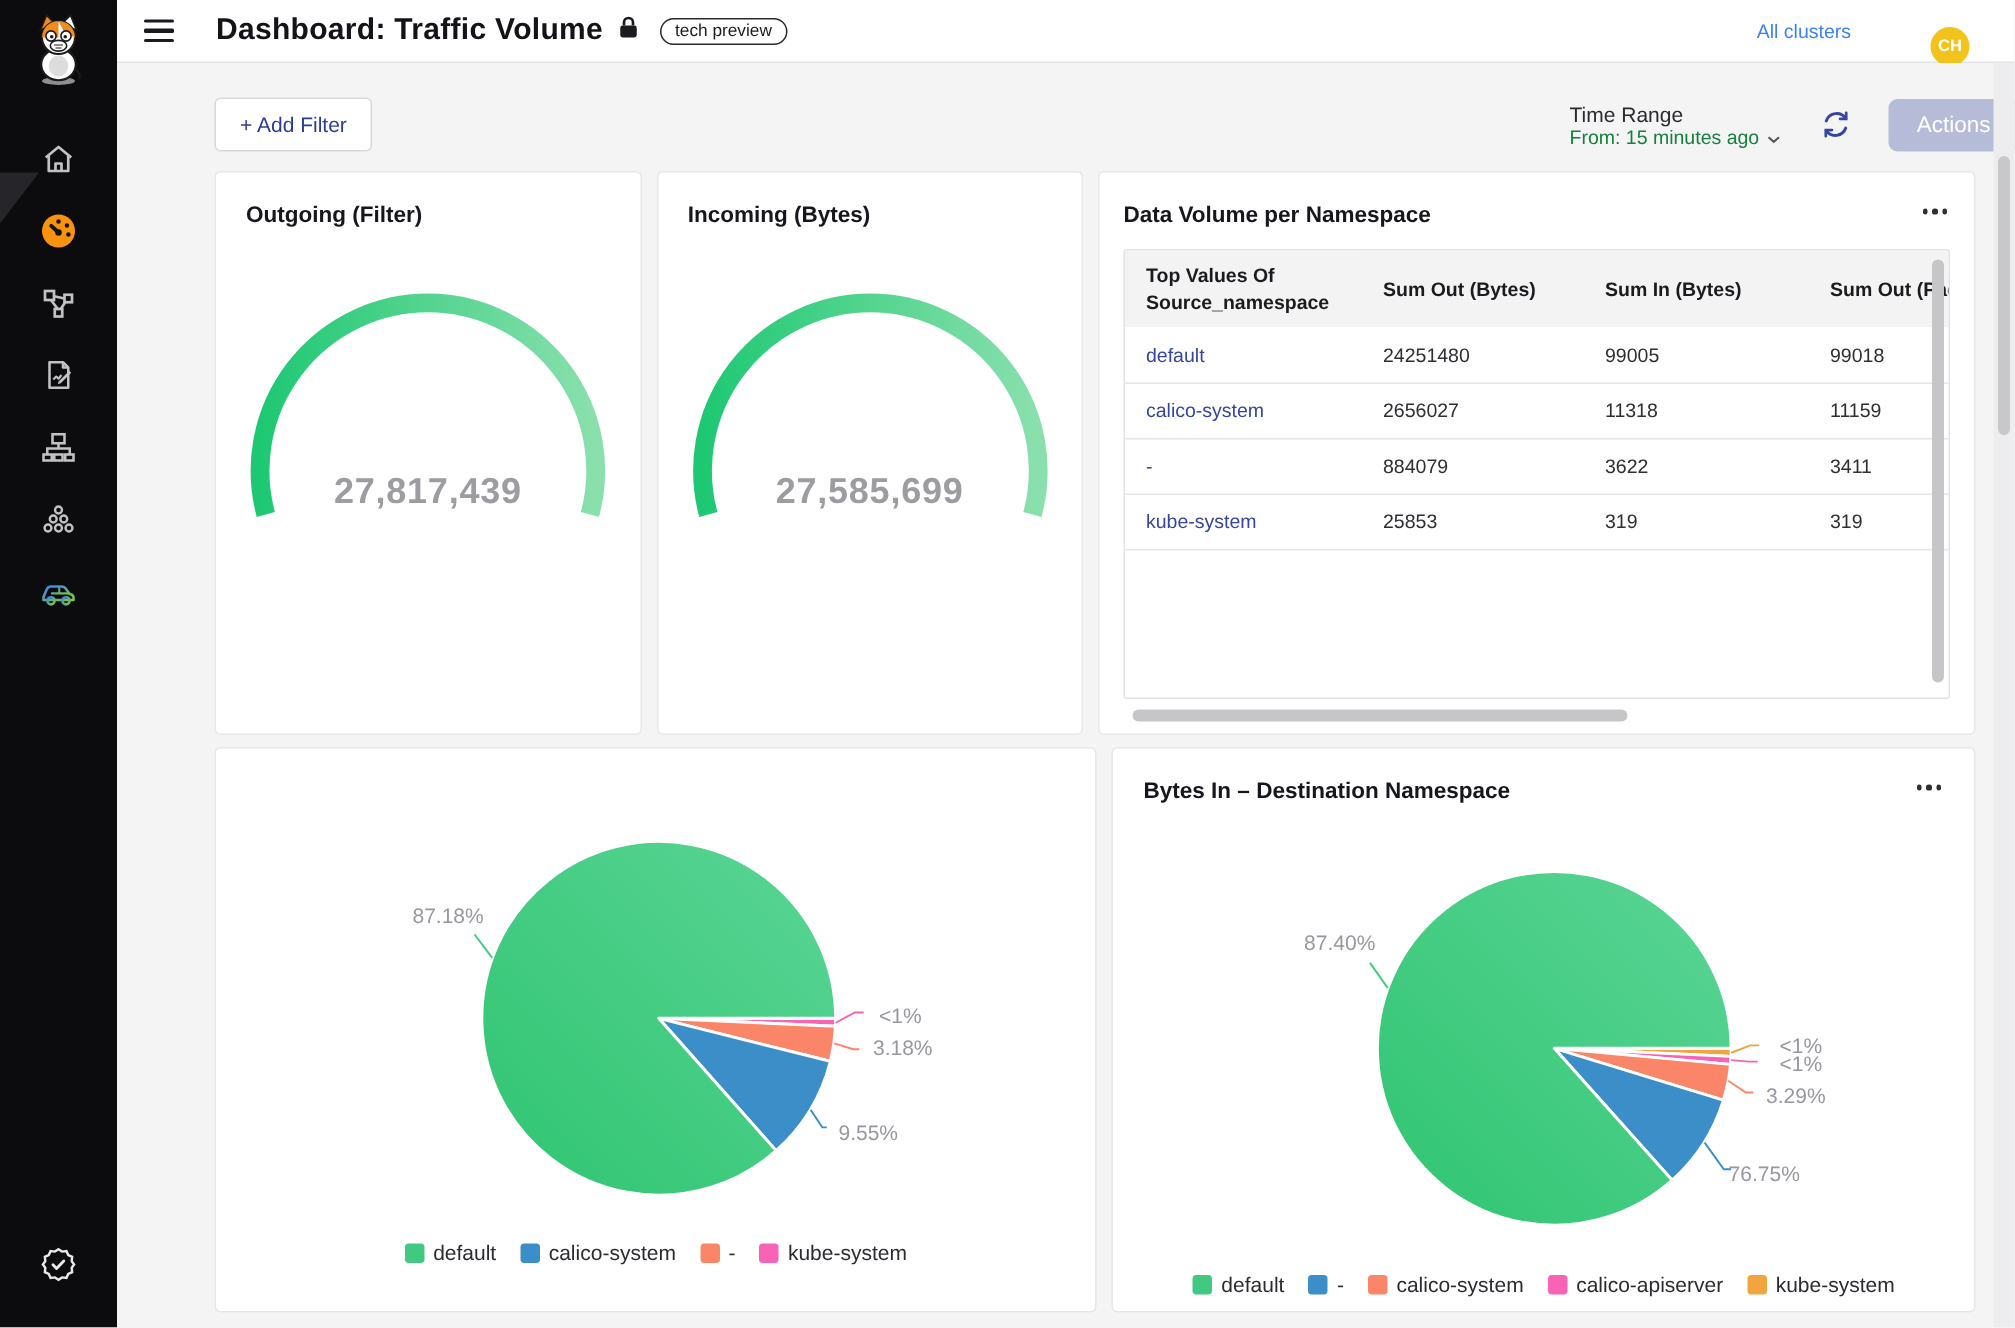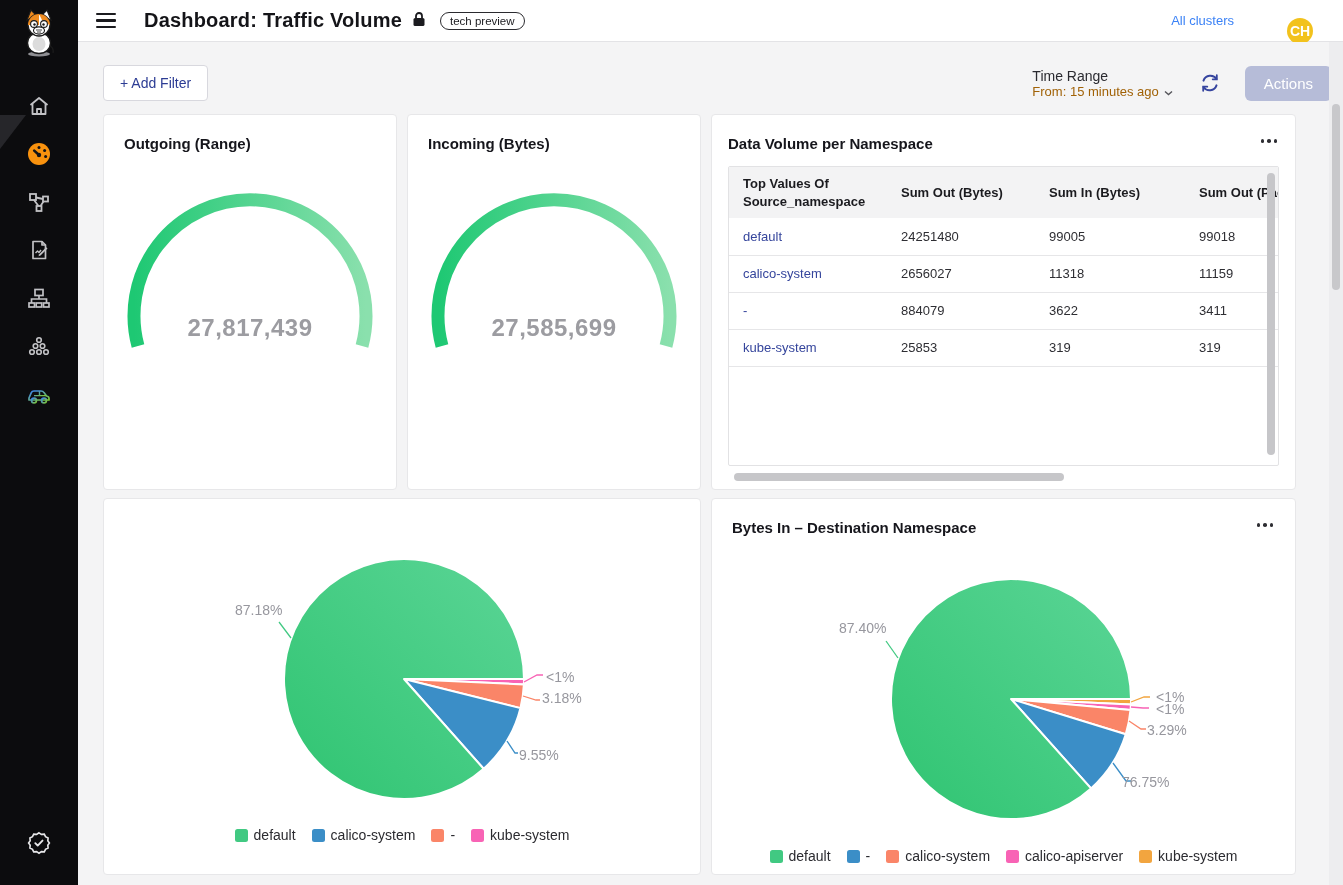--- a/index.html
+++ b/index.html
@@ -19,30 +19,30 @@
   .main { flex:1; display:flex; flex-direction:column; min-width:0; }
 
   .topbar { height:42px; background:#ffffff; border-bottom:1px solid #e3e3e6; display:flex; align-items:center; padding:0 30px 0 18px; }
   .hamburger { width:24px; height:24px; border:none; background:none; cursor:pointer; display:flex; flex-direction:column; justify-content:center; gap:4px; }
   .hamburger span { display:block; height:2.5px; width:20px; background:#1b1b1f; border-radius:1px; }
   .page-title { margin-left:24px; font-size:20px; font-weight:700; color:#141418; letter-spacing:.2px; }
   .lock { margin-left:10px; }
   .tech-badge { margin-left:14px; border:1.5px solid #2b2b2f; border-radius:9px; padding:2px 9px; font-size:11.5px; color:#1b1b1f; background:#fff; }
   .top-spacer { flex:1; }
   .cluster-select { font-size:13px; color:#3b82f6; cursor:pointer; margin-right:53px; }
-  .avatar { width:26px; height:26px; border-radius:50%; background:#f2c21d; color:#ffffff; font-size:14px; font-weight:700; display:flex; align-items:center; justify-content:center; cursor:pointer;margin-top:20px; }
-
-  
-  .content { flex:1; background:#f4f4f5; padding:22px 40px 0 25px; overflow:hidden; }
+  .avatar { width:26px; height:26px; border-radius:50%; background:#f2c21d; color:#ffffff; font-size:11px; font-weight:700; display:flex; align-items:center; justify-content:center; cursor:pointer;margin-top:20px; }
+
+  
+  .content { flex:1; background:#f4f4f5; padding:22px 26px 0 25px; overflow:hidden;margin-left:40px; }
   .filter-row { display:flex; align-items:center; margin-right:-29px; margin-bottom:12px; height:38px; }
   .add-filter { background:#fff; border:1px solid #d8d8de; border-radius:4px; padding:9px 16px; font-size:14px; font-weight:500; color:#2c3c94; cursor:pointer; font-family:inherit; }
   .filter-spacer { flex:1; }
   .time-range { text-align:left; margin-right:26px; cursor:pointer; }
   .tr-label { font-size:14px; font-weight:400; color:#2a2a30; }
-  .tr-value { font-size:13px; color:#a16207; display:flex; align-items:center; gap:5px; }
+  .tr-value { font-size:13px; color:#15803d; display:flex; align-items:center; gap:5px; }
   .refresh-btn { background:none; border:none; cursor:pointer; margin-right:24px; width:22px; height:22px; }
   .actions-btn { background:#b6bcd8; color:#ffffff; border:none; border-radius:6px; padding:9px 19px; font-size:15px; font-family:inherit; cursor:pointer; }
 
   .grid-row { display:flex; gap:10px; }
   .row1 { height:376px; margin-bottom:8px; }
   .row2 { height:377px; }
   .card { background:#fff; border:1px solid #e7e7e9; border-radius:4px; padding:18px 20px; position:relative; }
   .card-gauge { width:294px; }
   .card-table { width:585px; padding:18px 16px; }
   .card-pie-left { width:598px; }
@@ -245,21 +245,21 @@
             <path d="M17.8 3.2 V7.3 H13.7" stroke-width="1.8"></path>
               <path d="M4.2 18.8 V14.7 H8.3" stroke-width="1.8"></path>
           </svg>
         </button>
         <button class="actions-btn">Actions</button>
       </div>
 
       <div class="grid-row row1">
 
         <div class="card card-gauge">
-          <div class="card-title">Outgoing (Range)</div>
+          <div class="card-title">Outgoing (Filter)</div>
           <div class="gauge-wrap">
             <svg viewBox="0 0 268 190">
               <defs>
                 <linearGradient id="gaugeGrad" x1="0" y1="0" x2="1" y2="0">
                   <stop offset="0" stop-color="#1ec873"></stop>
                   <stop offset="1" stop-color="#8ae0ad"></stop>
                 </linearGradient>
               </defs>
               <path d="M22,180 A116,116 0 1 1 246,180" fill="none" stroke="url(#gaugeGrad)" stroke-width="13"></path>
             </svg>

